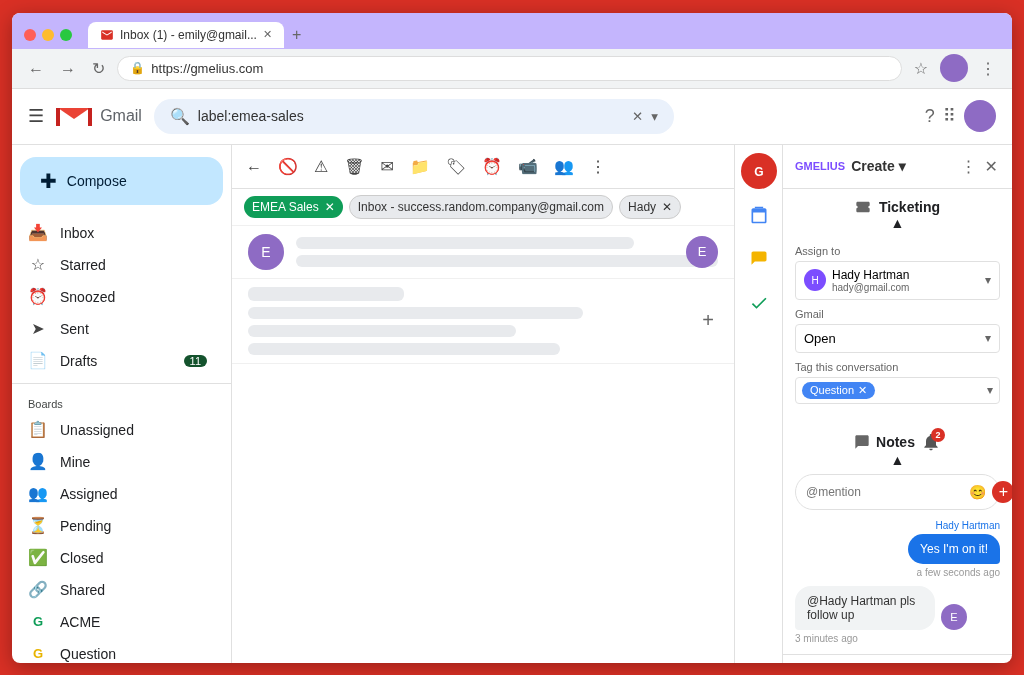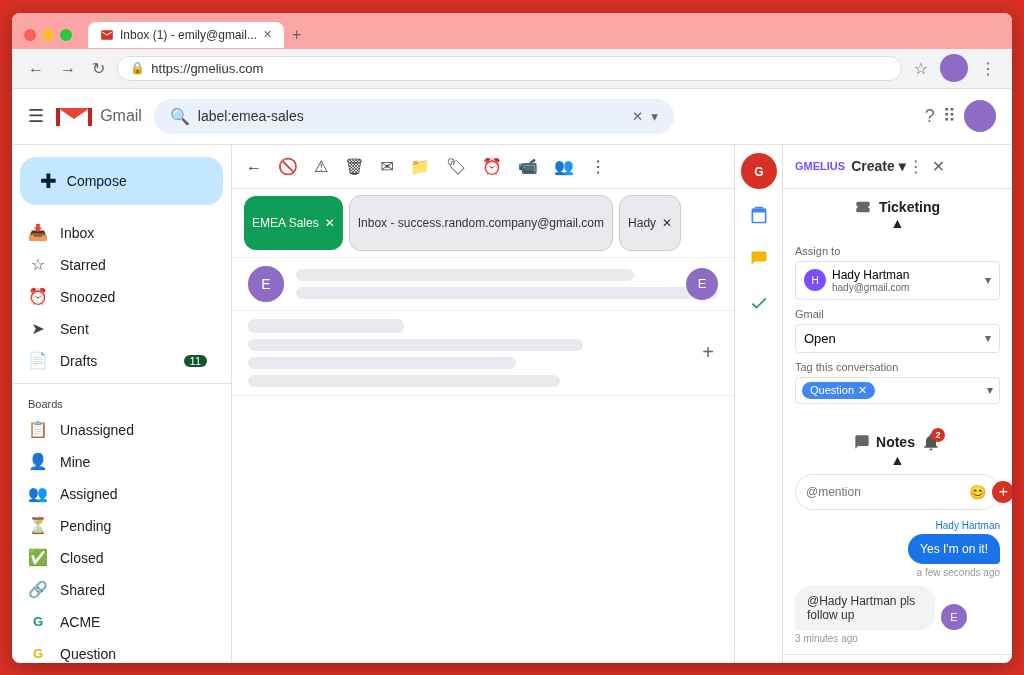--- a/index.html
+++ b/index.html
@@ -16,21 +16,21 @@
       height: 650px;
       background: #fff;
       border-radius: 8px;
       overflow: hidden;
       display: flex;
       flex-direction: column;
       box-shadow: 0 4px 20px rgba(0,0,0,0.3);
     }
     
     .browser-titlebar {
-      background: #fca5a5;
+      background: #c4b5fd;
       padding: 8px 12px 0 12px;
       display: flex;
       align-items: center;
       gap: 8px;
       height: 36px;
     }
     .traffic-lights { display: flex; gap: 6px; }
     .tl { width: 12px; height: 12px; border-radius: 50%; }
     .tl.red { background: #ff5f57; }
     .tl.yellow { background: #febc2e; }
@@ -188,21 +188,21 @@
       display: flex;
       align-items: center;
       gap: 6px;
       padding: 6px 12px;
       border-bottom: 1px solid #f0f0f0;
     }
     .tag {
       display: flex;
       align-items: center;
       gap: 4px;
-      padding: 20px 8px;
+      padding: 4px 8px;
       border-radius: 12px;
       font-size: 12px;
       font-weight: 500;
     }
     .tag.green { background: #0f9d58; color: white; }
     .tag.gray { background: #e8eaed; color: #333; border: 1px solid #ccc; }
     .tag .tag-x { cursor: pointer; margin-left: 2px; }
     .email-skeleton {
       display: flex;
       align-items: center;
@@ -240,20 +240,21 @@
       border-left: 1px solid #e0e0e0;
       display: flex;
       flex-direction: column;
       overflow-y: auto;
       flex-shrink: 0;
     }
     .gmelius-header {
       padding: 10px 12px;
       display: flex;
       align-items: center;
+      justify-content: space-between;
       border-bottom: 1px solid #e0e0e0;
     }
     .gmelius-title-area { display: flex; align-items: center; gap: 6px; }
     .gmelius-logo { color: #7c4dff; font-weight: 700; font-size: 11px; }
     .create-btn {
       background: none;
       border: none;
       font-size: 14px;
       font-weight: 600;
       color: #333;

